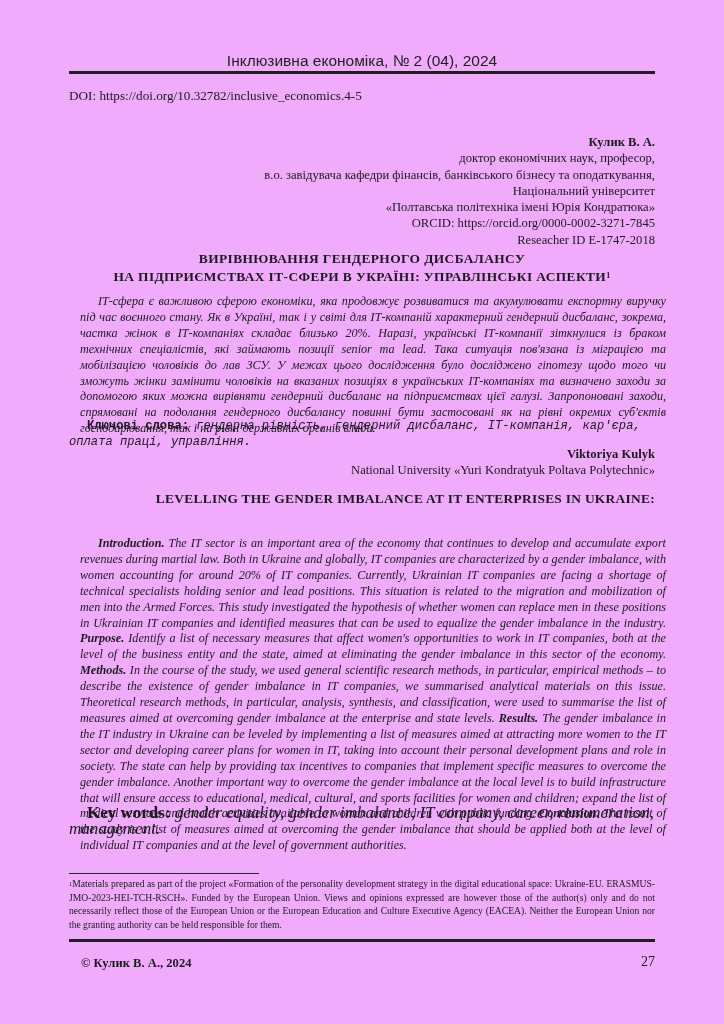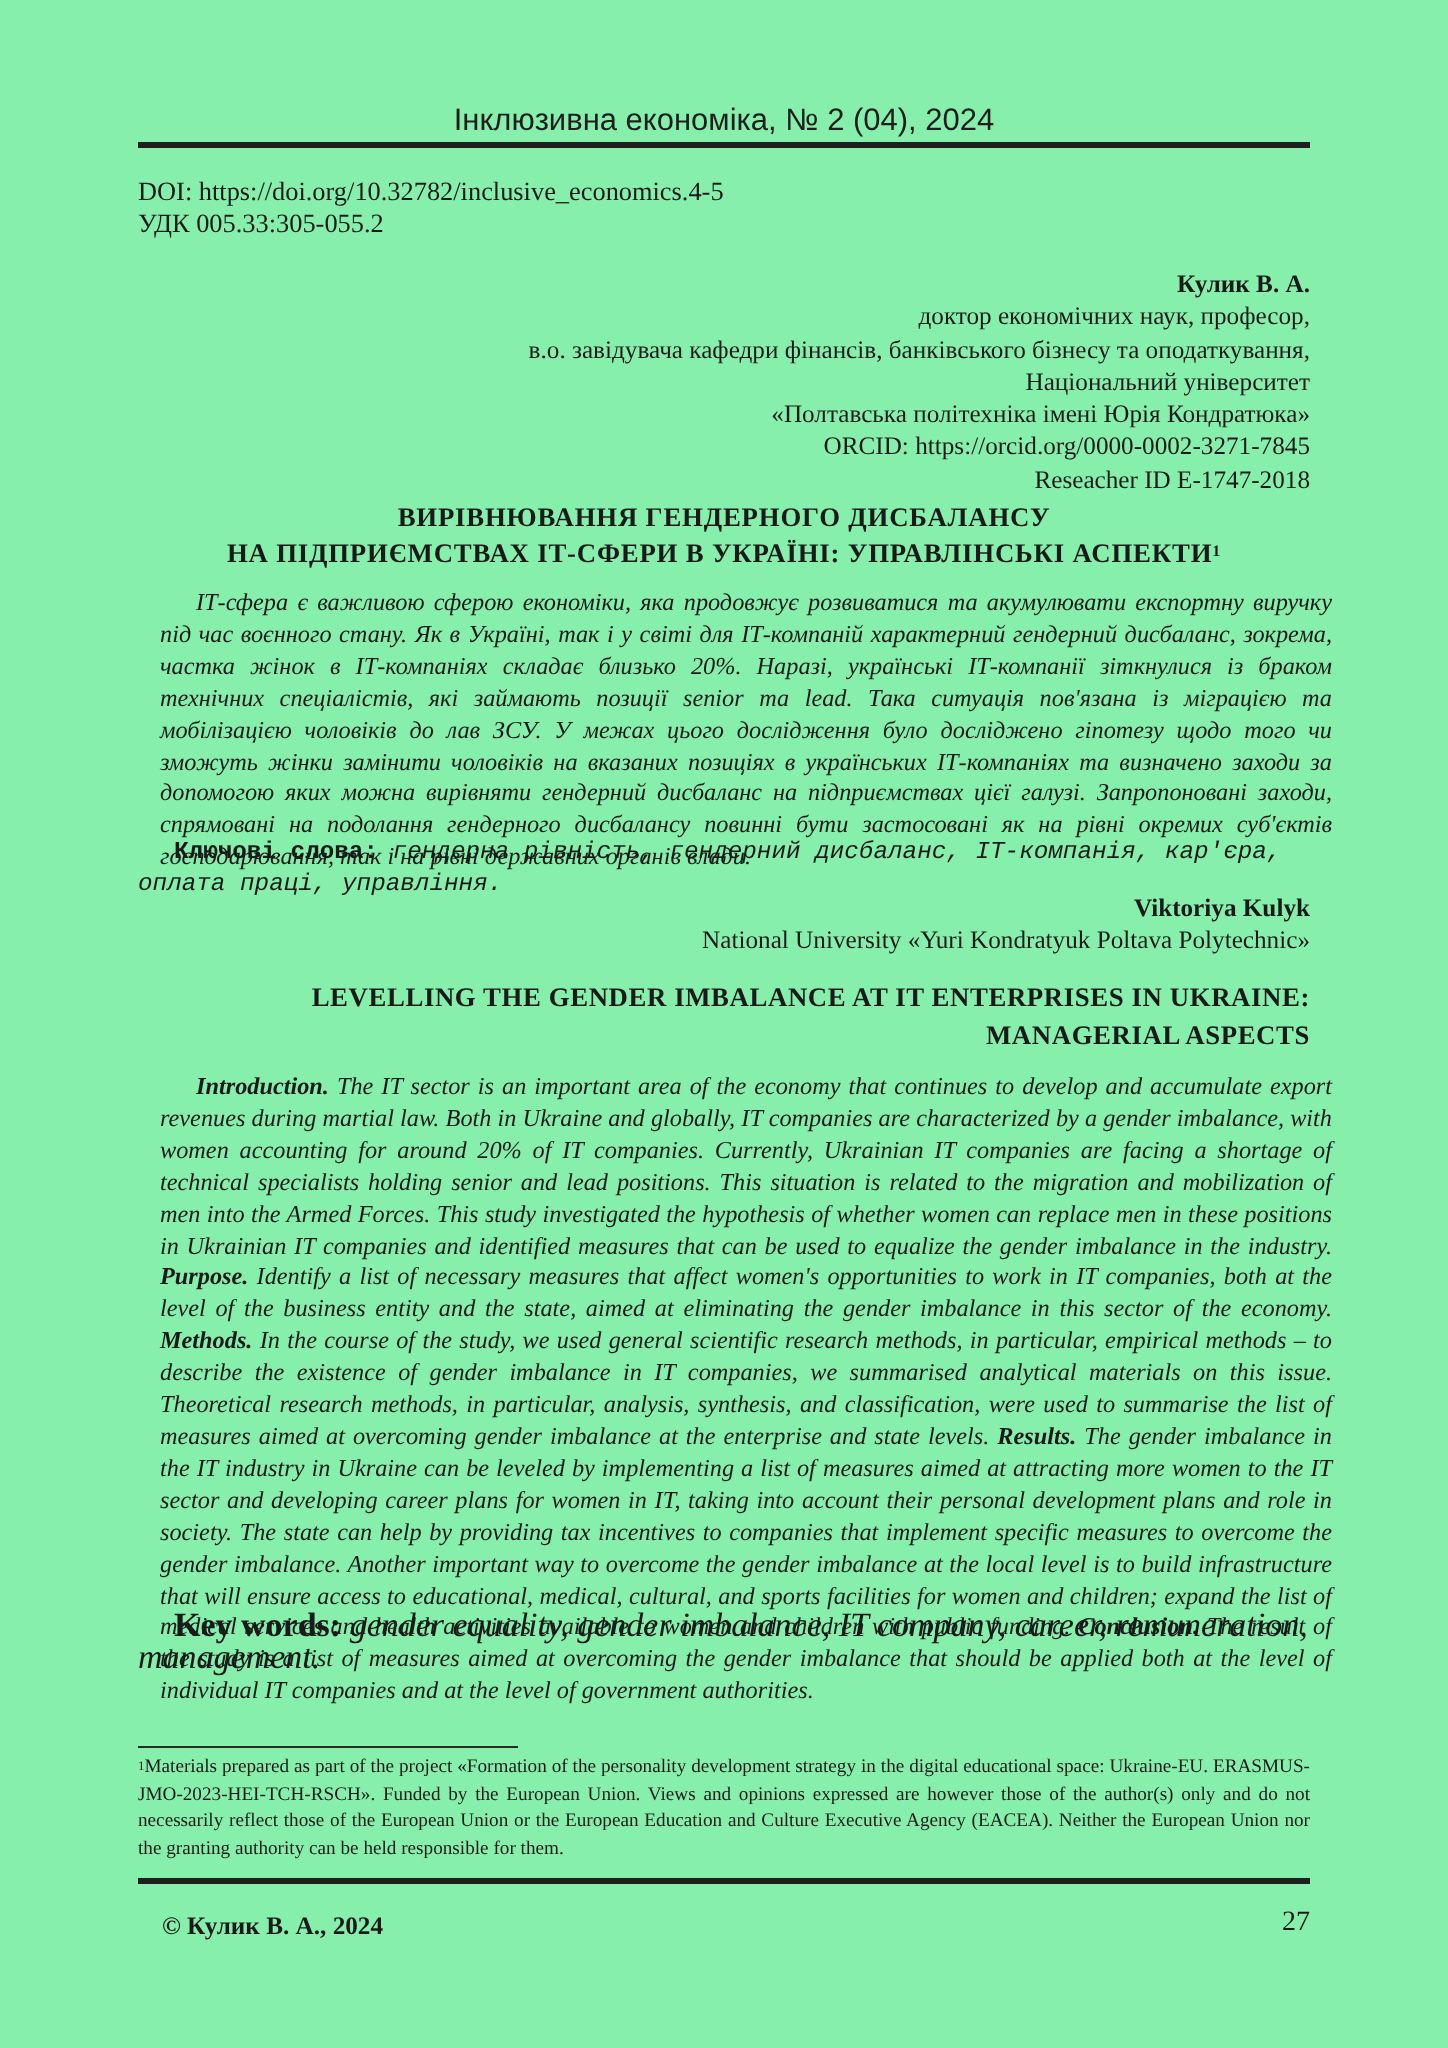--- a/index.html
+++ b/index.html
@@ -1,17 +1,17 @@
 <!DOCTYPE html>
 <html><head>
 <meta charset="utf-8">
 <style>
   html, body { margin: 0; padding: 0; background: #ffffff; }
   body { width: 724px; height: 1024px; position: relative; overflow: hidden; color: #1a1a1a; }
-  .page { position: absolute; left: 0; top: 0; width: 724px; height: 1024px; background: #86efac; }
+  .page { position: absolute; left: 0; top: 0; width: 724px; height: 1024px; background: #f0abfc; }
   .serif { font-family: "Liberation Serif", "DejaVu Serif", serif; }
   .sans { font-family: "Liberation Sans", "DejaVu Sans", sans-serif; }
 
   .running-head { position: absolute; top: 52px; left: 69px; width: 586px; text-align: center; font-size: 15.5px; color: #1e1e1e; }
   .rule-top { position: absolute; top: 71px; left: 69px; width: 586px; height: 3px; background: #1e1e1e; }
 
   .doi { position: absolute; top: 88px; left: 69px; font-size: 13.2px; line-height: 16px; }
 
   .author-block { position: absolute; top: 134px; right: 69px; text-align: right; font-size: 12.6px; line-height: 16.3px; }
   .author-block .name { font-weight: bold; }
@@ -46,21 +46,20 @@
 </head>
 <body>
 
 <div class="page">
 
   <div class="running-head sans">Інклюзивна економіка, № 2 (04), 2024</div>
   <div class="rule-top"></div>
 
   <div class="doi serif">
     <div>DOI: https://doi.org/10.32782/inclusive_economics.4-5</div>
-    <div>УДК 005.33:305-055.2</div>
   </div>
 
   <div class="author-block serif">
     <div class="name">Кулик В. А.</div>
     <div>доктор економічних наук, професор,</div>
     <div>в.о. завідувача кафедри фінансів, банківського бізнесу та оподаткування,</div>
     <div>Національний університет</div>
     <div>«Полтавська політехніка імені Юрія Кондратюка»</div>
     <div>ORCID: https://orcid.org/0000-0002-3271-7845</div>
     <div>Reseacher ID E-1747-2018</div>
@@ -79,21 +78,20 @@
     <span style="font-style:italic;">гендерна рівність, гендерний дисбаланс, ІТ-компанія, кар'єра, оплата праці, управління.</span>
   </div>
 
   <div class="author-en serif">
     <div class="name">Viktoriya Kulyk</div>
     <div>National University «Yuri Kondratyuk Poltava Polytechnic»</div>
   </div>
 
   <div class="title-en serif">
     <div>LEVELLING THE GENDER IMBALANCE AT IT ENTERPRISES IN UKRAINE:</div>
-    <div>MANAGERIAL ASPECTS</div>
   </div>
 
   <div class="abstract abs-en serif">
     <p class="it"><span class="bi">Introduction.</span><span> The IT sector is an important area of the economy that continues to develop and accumulate export revenues during martial law. Both in Ukraine and globally, IT companies are characterized by a gender imbalance, with women accounting for around 20% of IT companies. Currently, Ukrainian IT companies are facing a shortage of technical specialists holding senior and lead positions. This situation is related to the migration and mobilization of men into the Armed Forces. This study investigated the hypothesis of whether women can replace men in these positions in Ukrainian IT companies and identified measures that can be used to equalize the gender imbalance in the industry. </span><span class="bi">Purpose.</span><span> Identify a list of necessary measures that affect women's opportunities to work in IT companies, both at the level of the business entity and the state, aimed at eliminating the gender imbalance in this sector of the economy. </span><span class="bi">Methods.</span><span> In the course of the study, we used general scientific research methods, in particular, empirical methods – to describe the existence of gender imbalance in IT companies, we summarised analytical materials on this issue. Theoretical research methods, in particular, analysis, synthesis, and classification, were used to summarise the list of measures aimed at overcoming gender imbalance at the enterprise and state levels. </span><span class="bi">Results.</span><span> The gender imbalance in the IT industry in Ukraine can be leveled by implementing a list of measures aimed at attracting more women to the IT sector and developing career plans for women in IT, taking into account their personal development plans and role in society. The state can help by providing tax incentives to companies that implement specific measures to overcome the gender imbalance. Another important way to overcome the gender imbalance at the local level is to build infrastructure that will ensure access to educational, medical, cultural, and sports facilities for women and children; expand the list of medical services and health activities available to women and children with public funding. </span><span class="bi">Conclusion.</span><span> The result of the study is a list of measures aimed at overcoming the gender imbalance that should be applied both at the level of individual IT companies and at the level of government authorities.</span></p>
   </div>
   <div class="kw-en serif">
     <span style="font-weight:bold;">Key words:</span><span style="font-style:italic;"> gender equality, gender imbalance, IT company, career, remuneration, management.</span>
   </div>
 
   <div class="fn-rule"></div>

